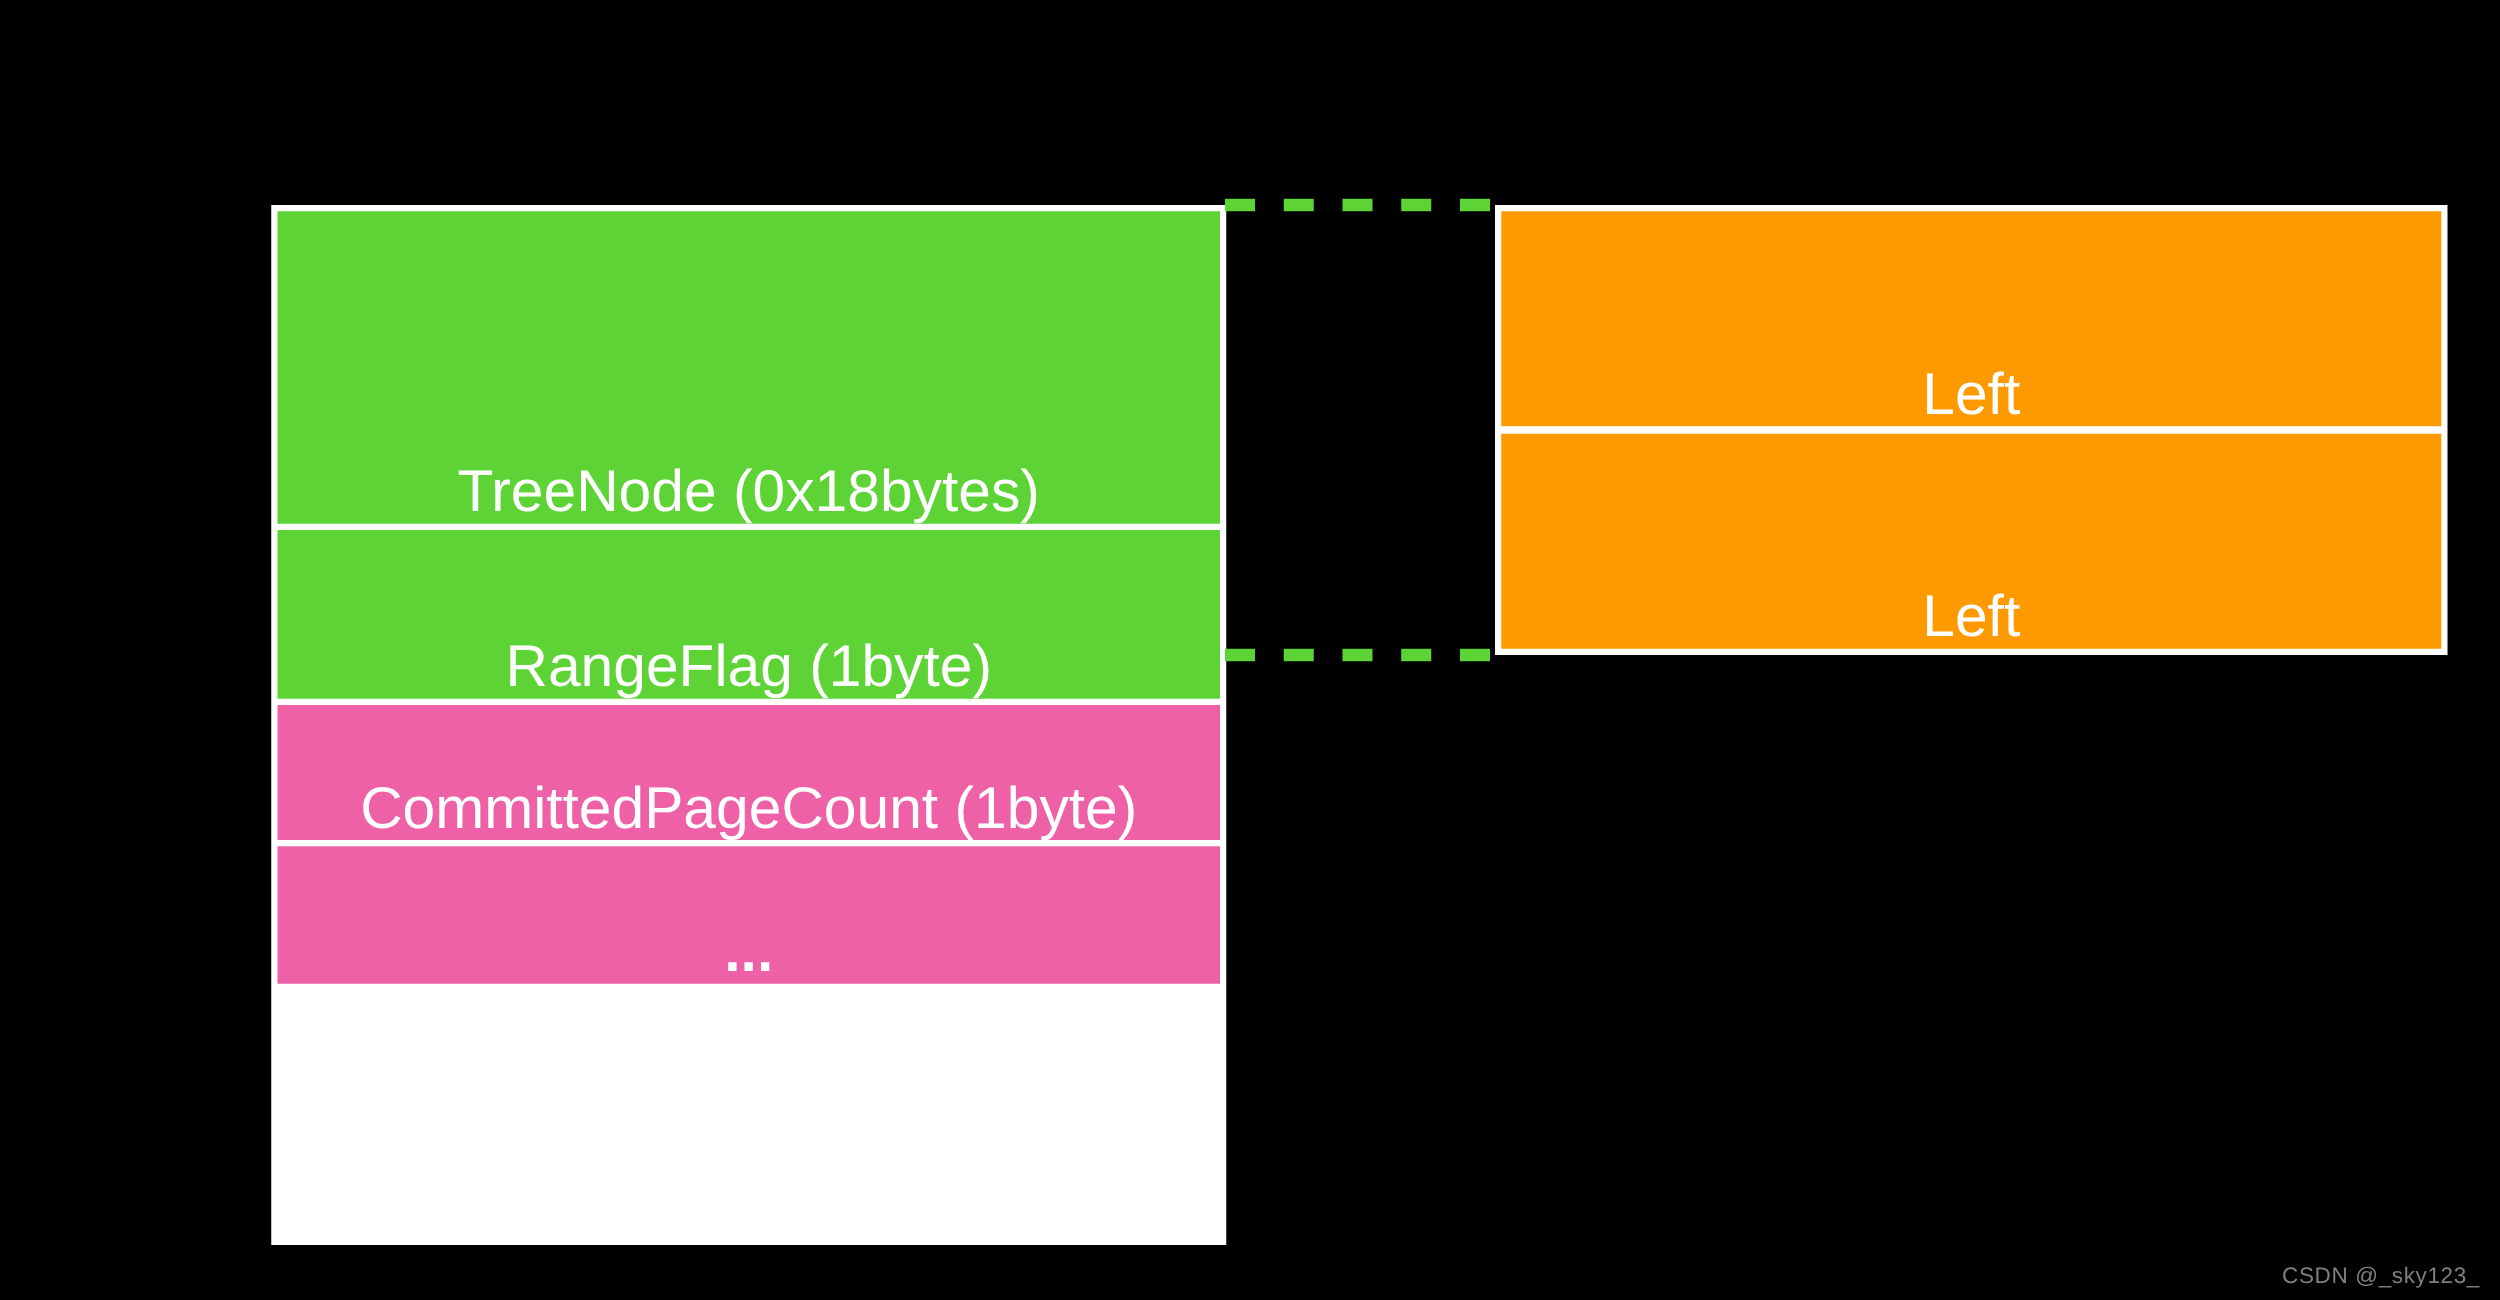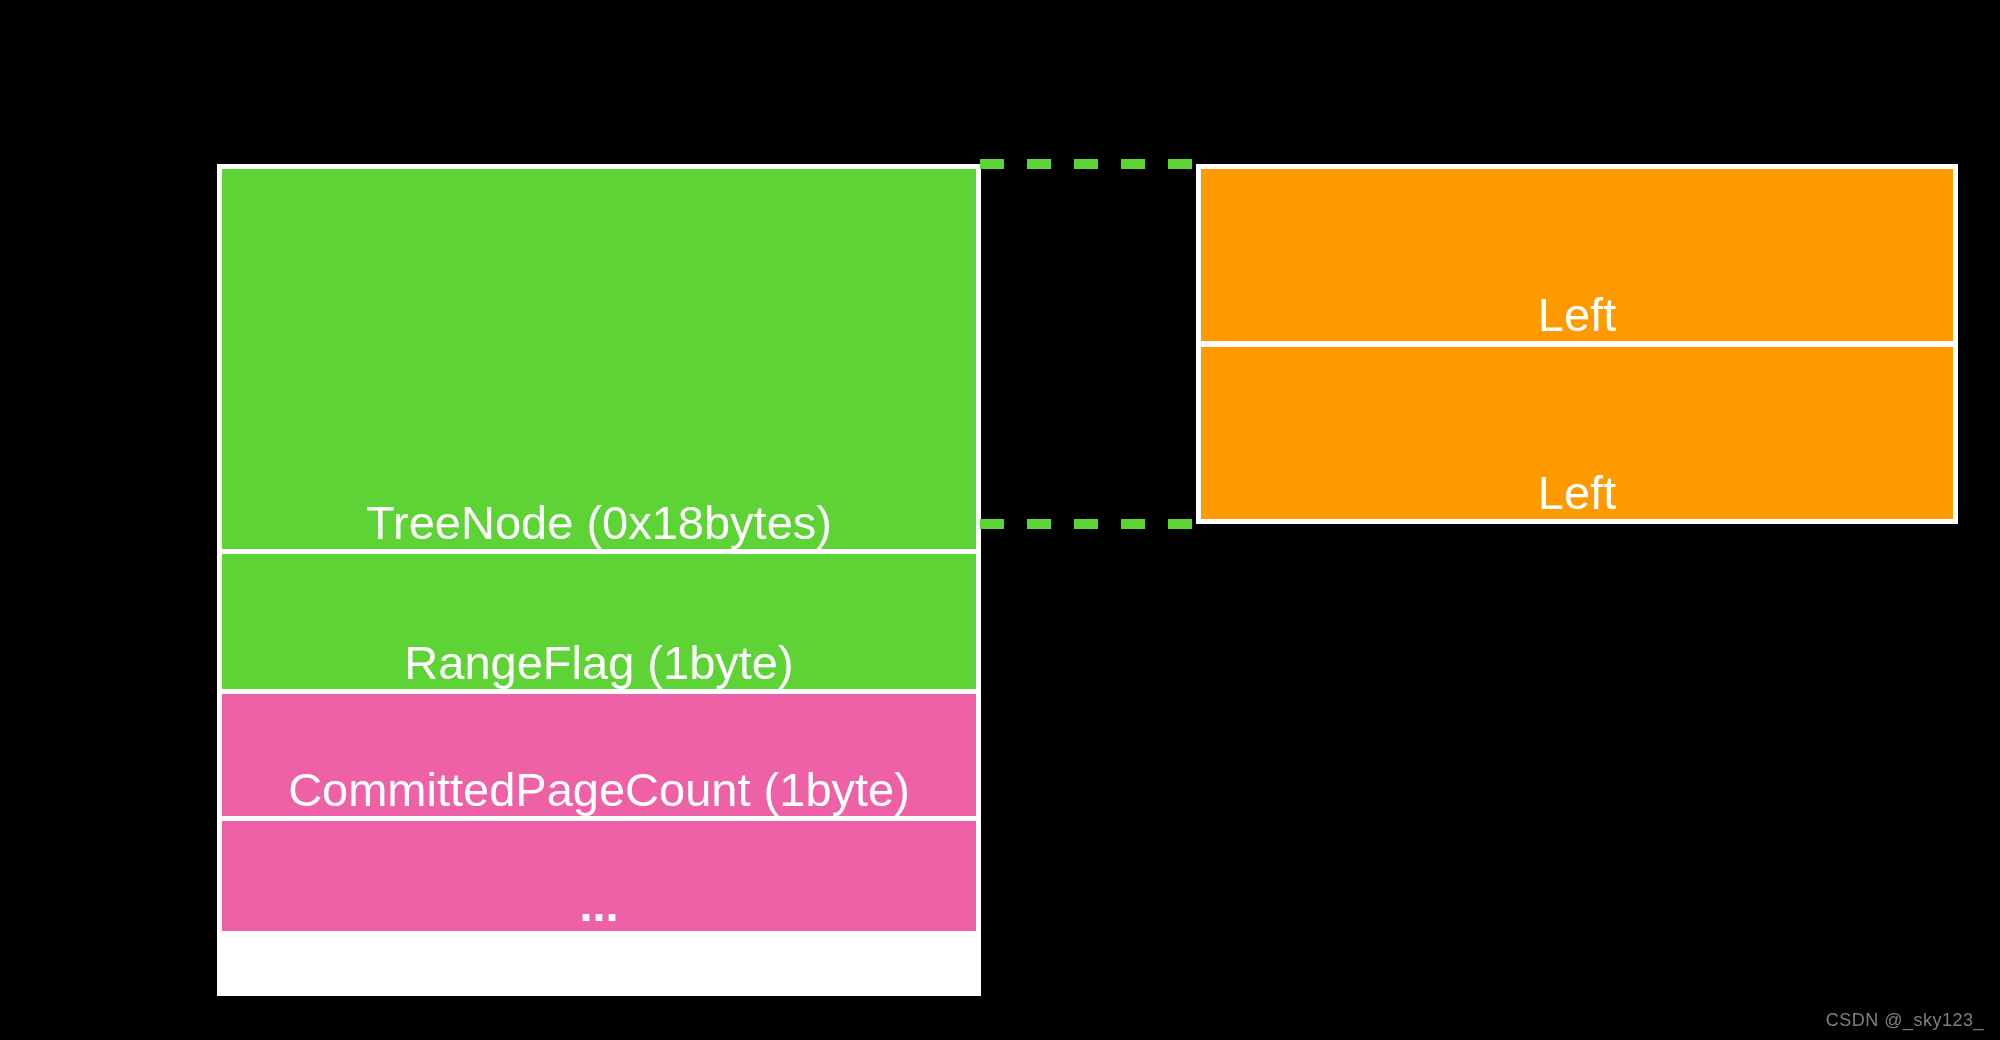--- a/index.html
+++ b/index.html
@@ -45,23 +45,23 @@
   }
   .row .lbl {
     color: var(--label-text, #fff);
     font-size: 47px;
     line-height: 1.1;
     white-space: nowrap;
   }
   .green  { background: var(--green,  #5dd336); }
   .pink   { background: var(--pink,   #ee61a6); }
   .orange { background: var(--orange, #fe9900); }
-  .h-treenode { height: 380px; }
+  .h-treenode { height: 250px; }
   .h-rangeflag { height: 135px; }
-  .h-cpc { height: 122px; }
+  .h-cpc { height: 108px; }
   .h-dots { height: 110px; }
   .h-key { flex: 1; }
   .detail-row { flex: 1; }
   .bold { font-weight: 700; }
   .connector {
     position: absolute;
     left: 975px;
     top: 150px;
     overflow: visible;
   }

